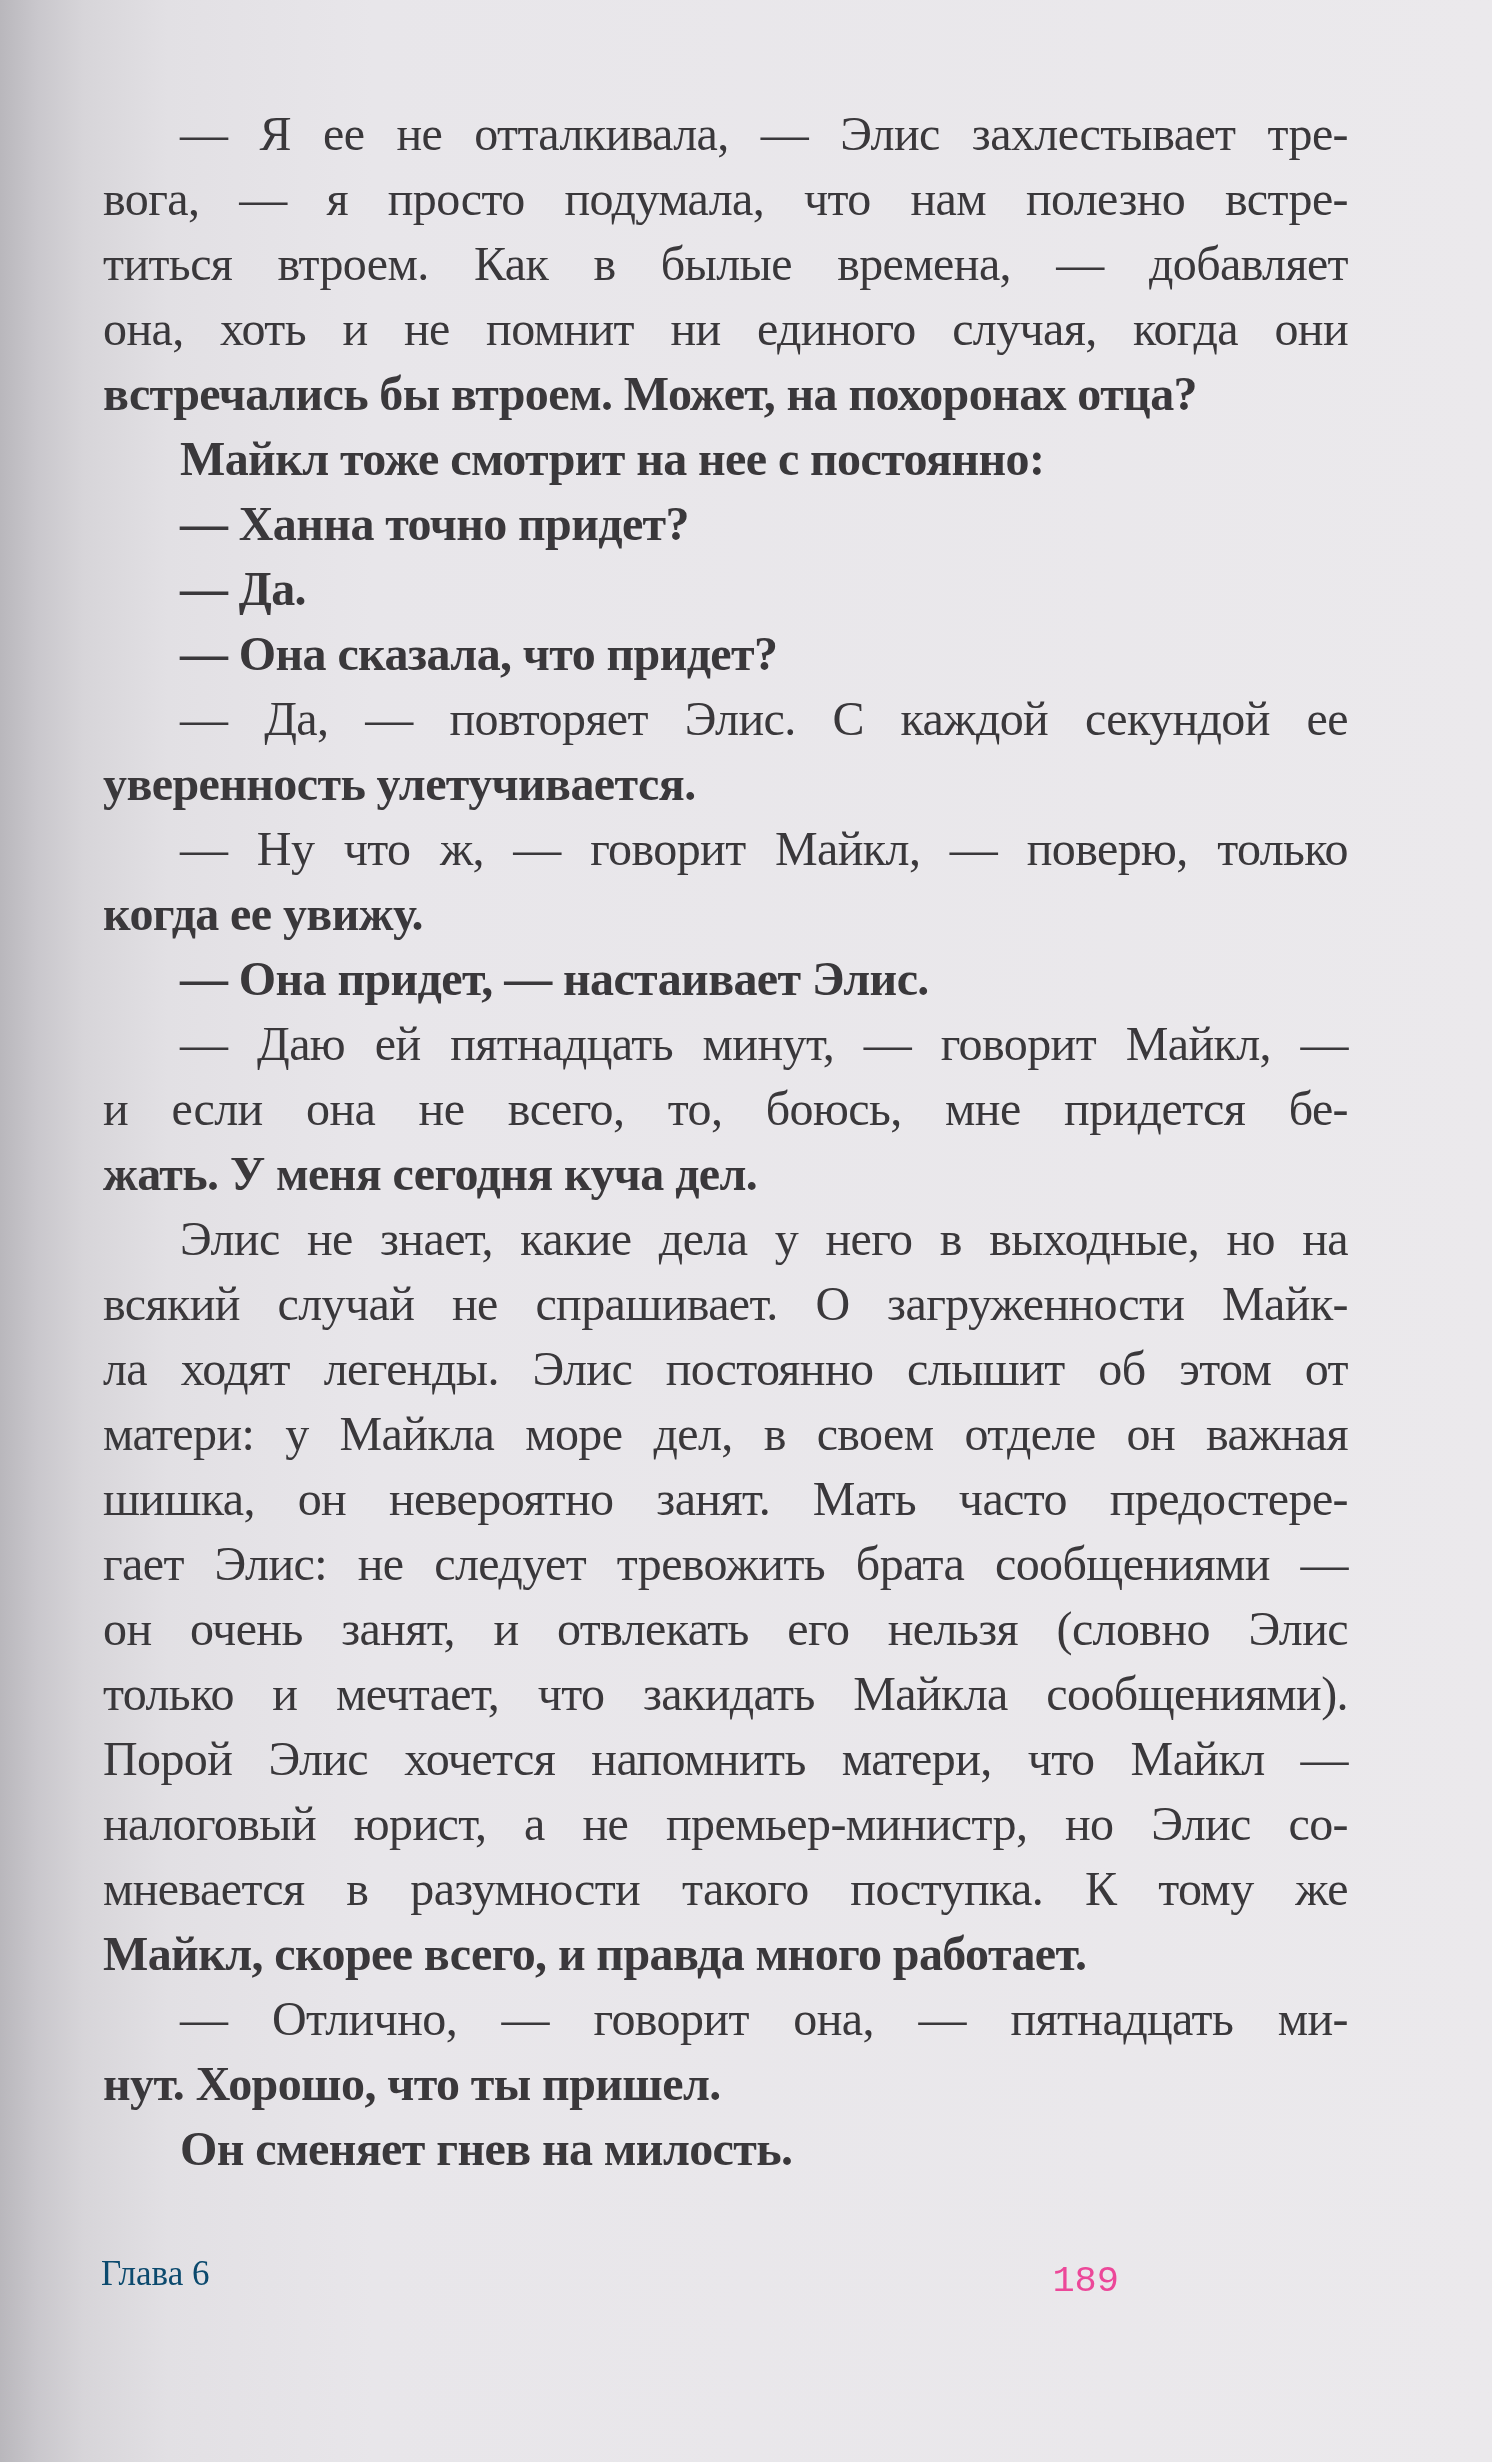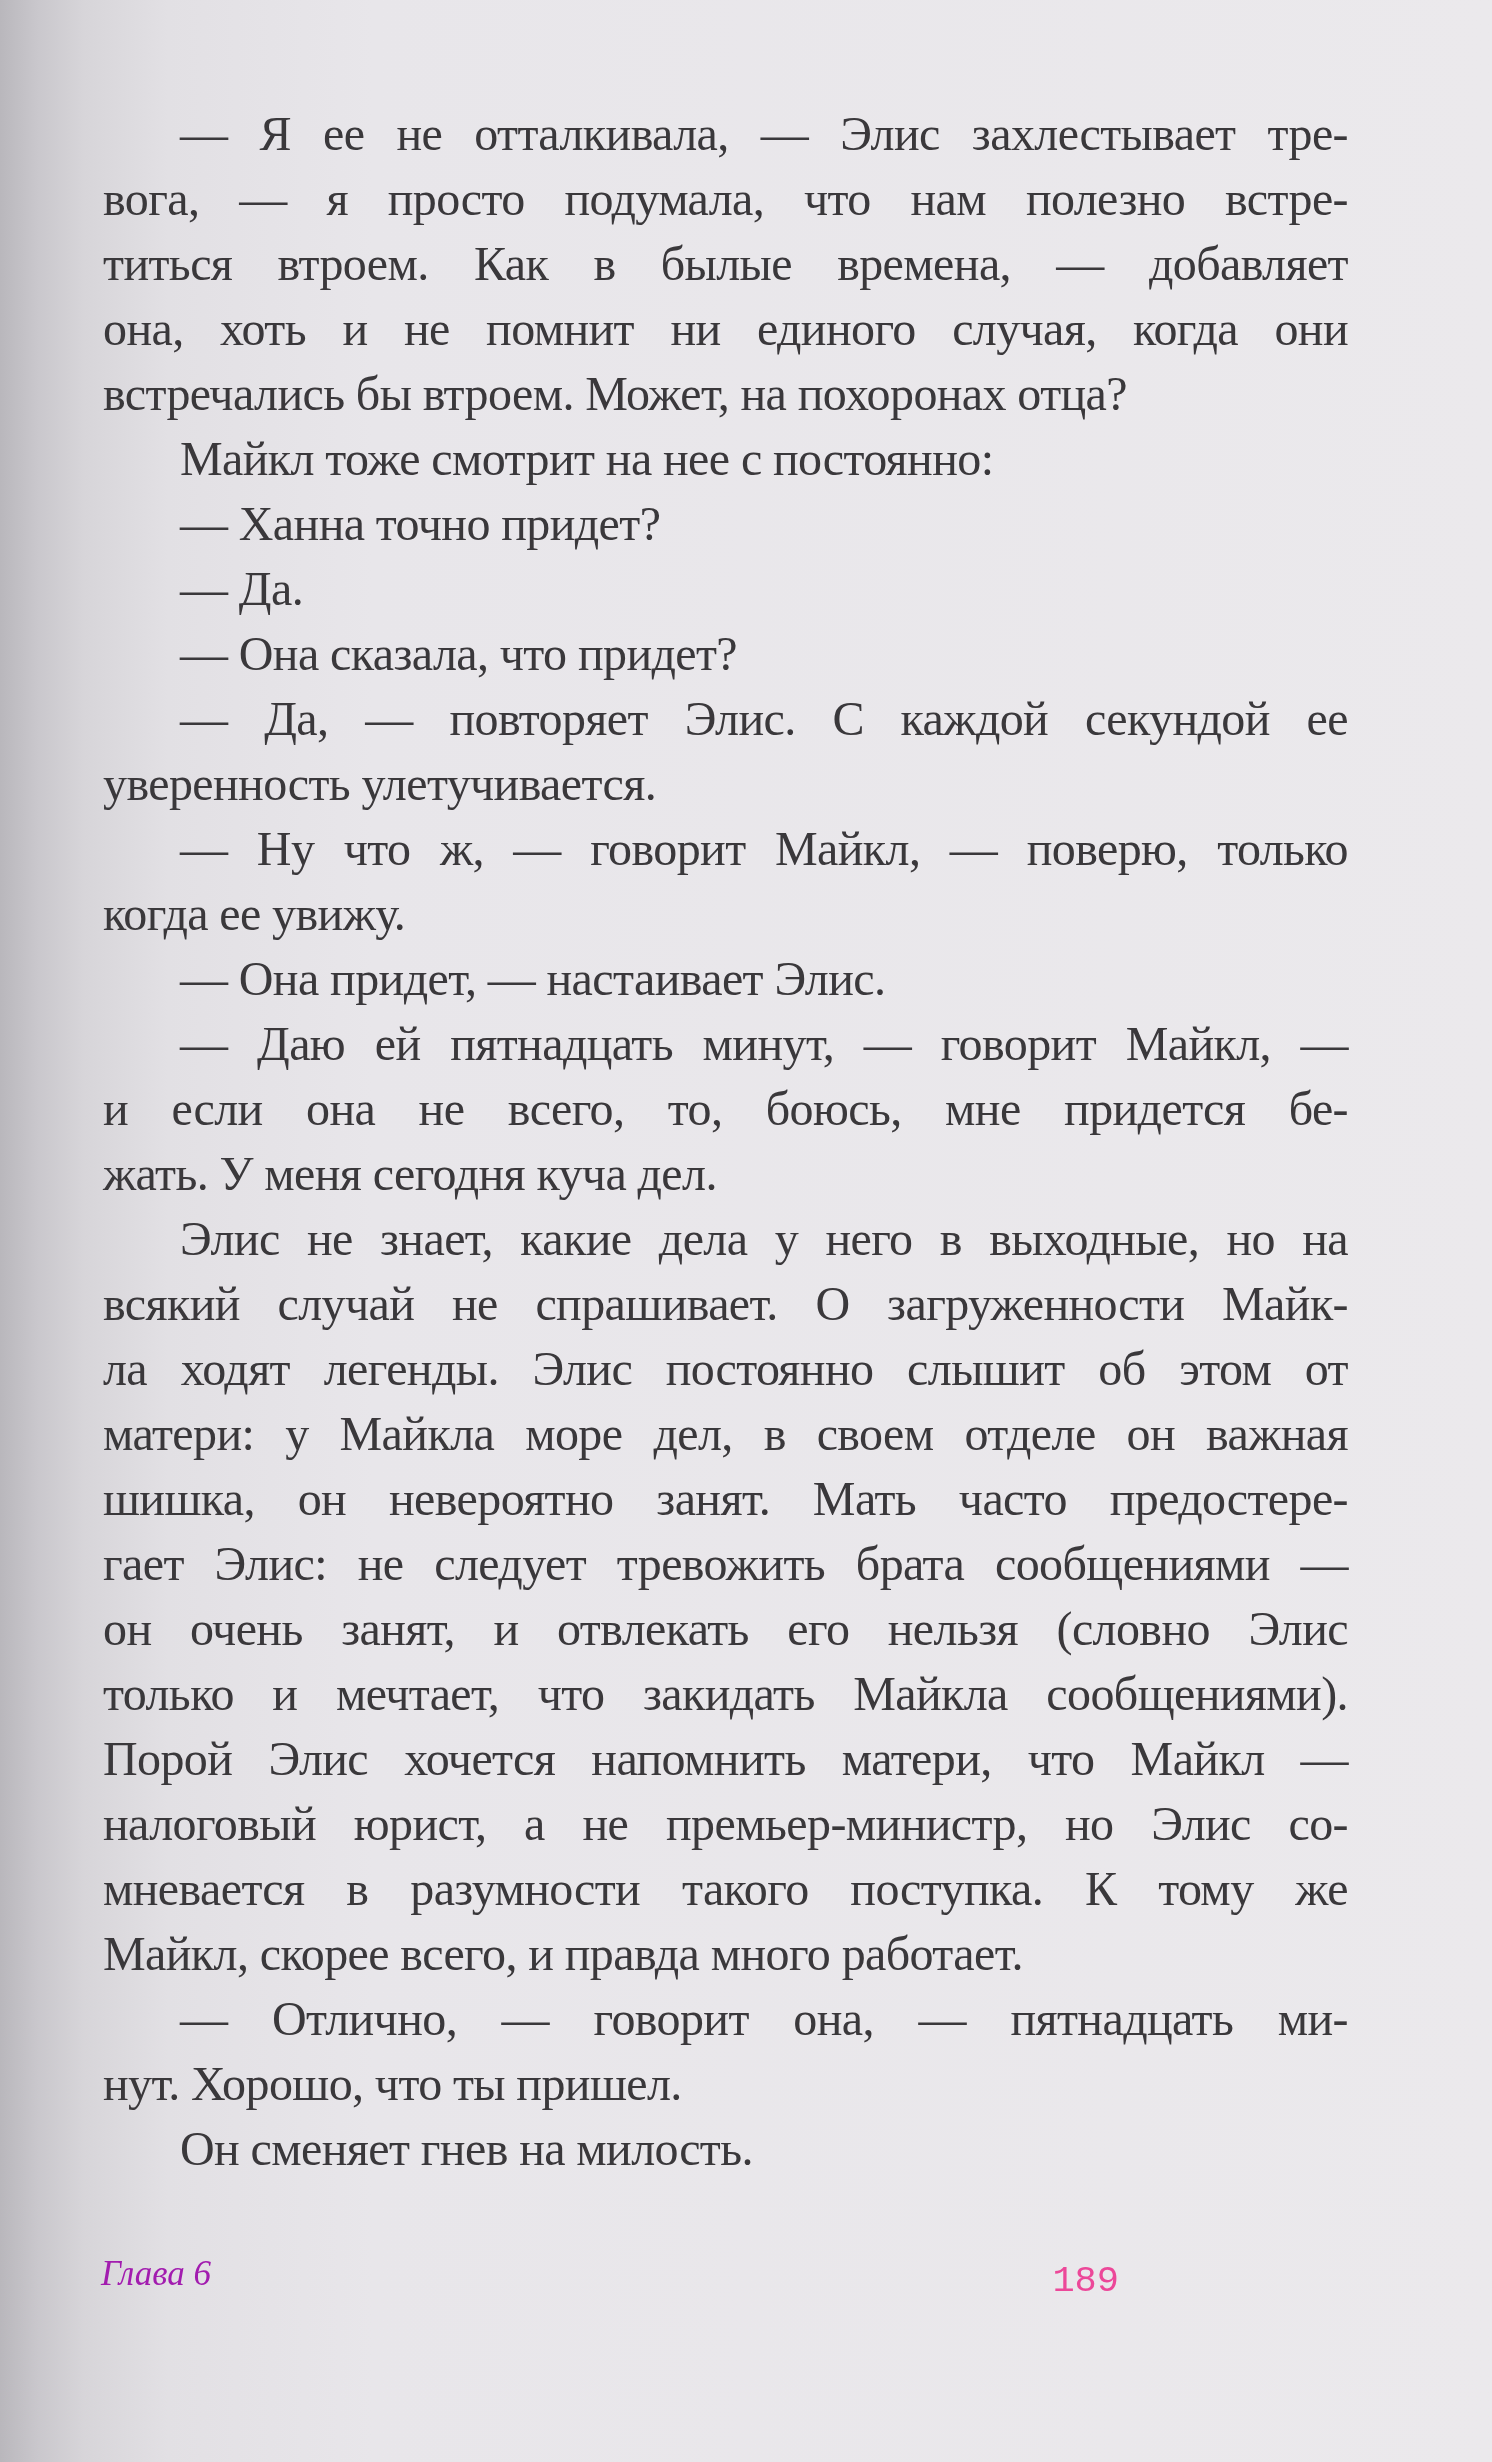--- a/index.html
+++ b/index.html
@@ -11,25 +11,25 @@
   }
   .page { position: absolute; left: 0; top: 0; width: 1268px; height: 2462px; }
   .text-block {
     position: absolute; left: 103px; top: 101px; width: 1245px;
     font-size: 48px; line-height: 65px;
   }
   .line {
     display: block; height: 65px; white-space: nowrap;
     text-align: justify; text-align-last: justify; letter-spacing: -0.6px;
   }
-  .line.end { text-align: left; text-align-last: left; }
+  .line.end { text-align: left; text-align-last: left; font-weight: bold; }
   .line.indent { padding-left: 77px; }
   .footer-chapter {
     position: absolute; left: 101px; top: 2254px;
-    font-size: 35px; font-style: italic; color: #a21caf;
+    font-size: 35px; color: #0c4a6e;
   }
   .footer-page {
     position: absolute; right: 149px; top: 2260px;
     font-size: 37px; color: #ec4899; font-family: Liberation Mono, monospace;
   }
 </style>
 </head>
 <body>
 
 <div class="page">

